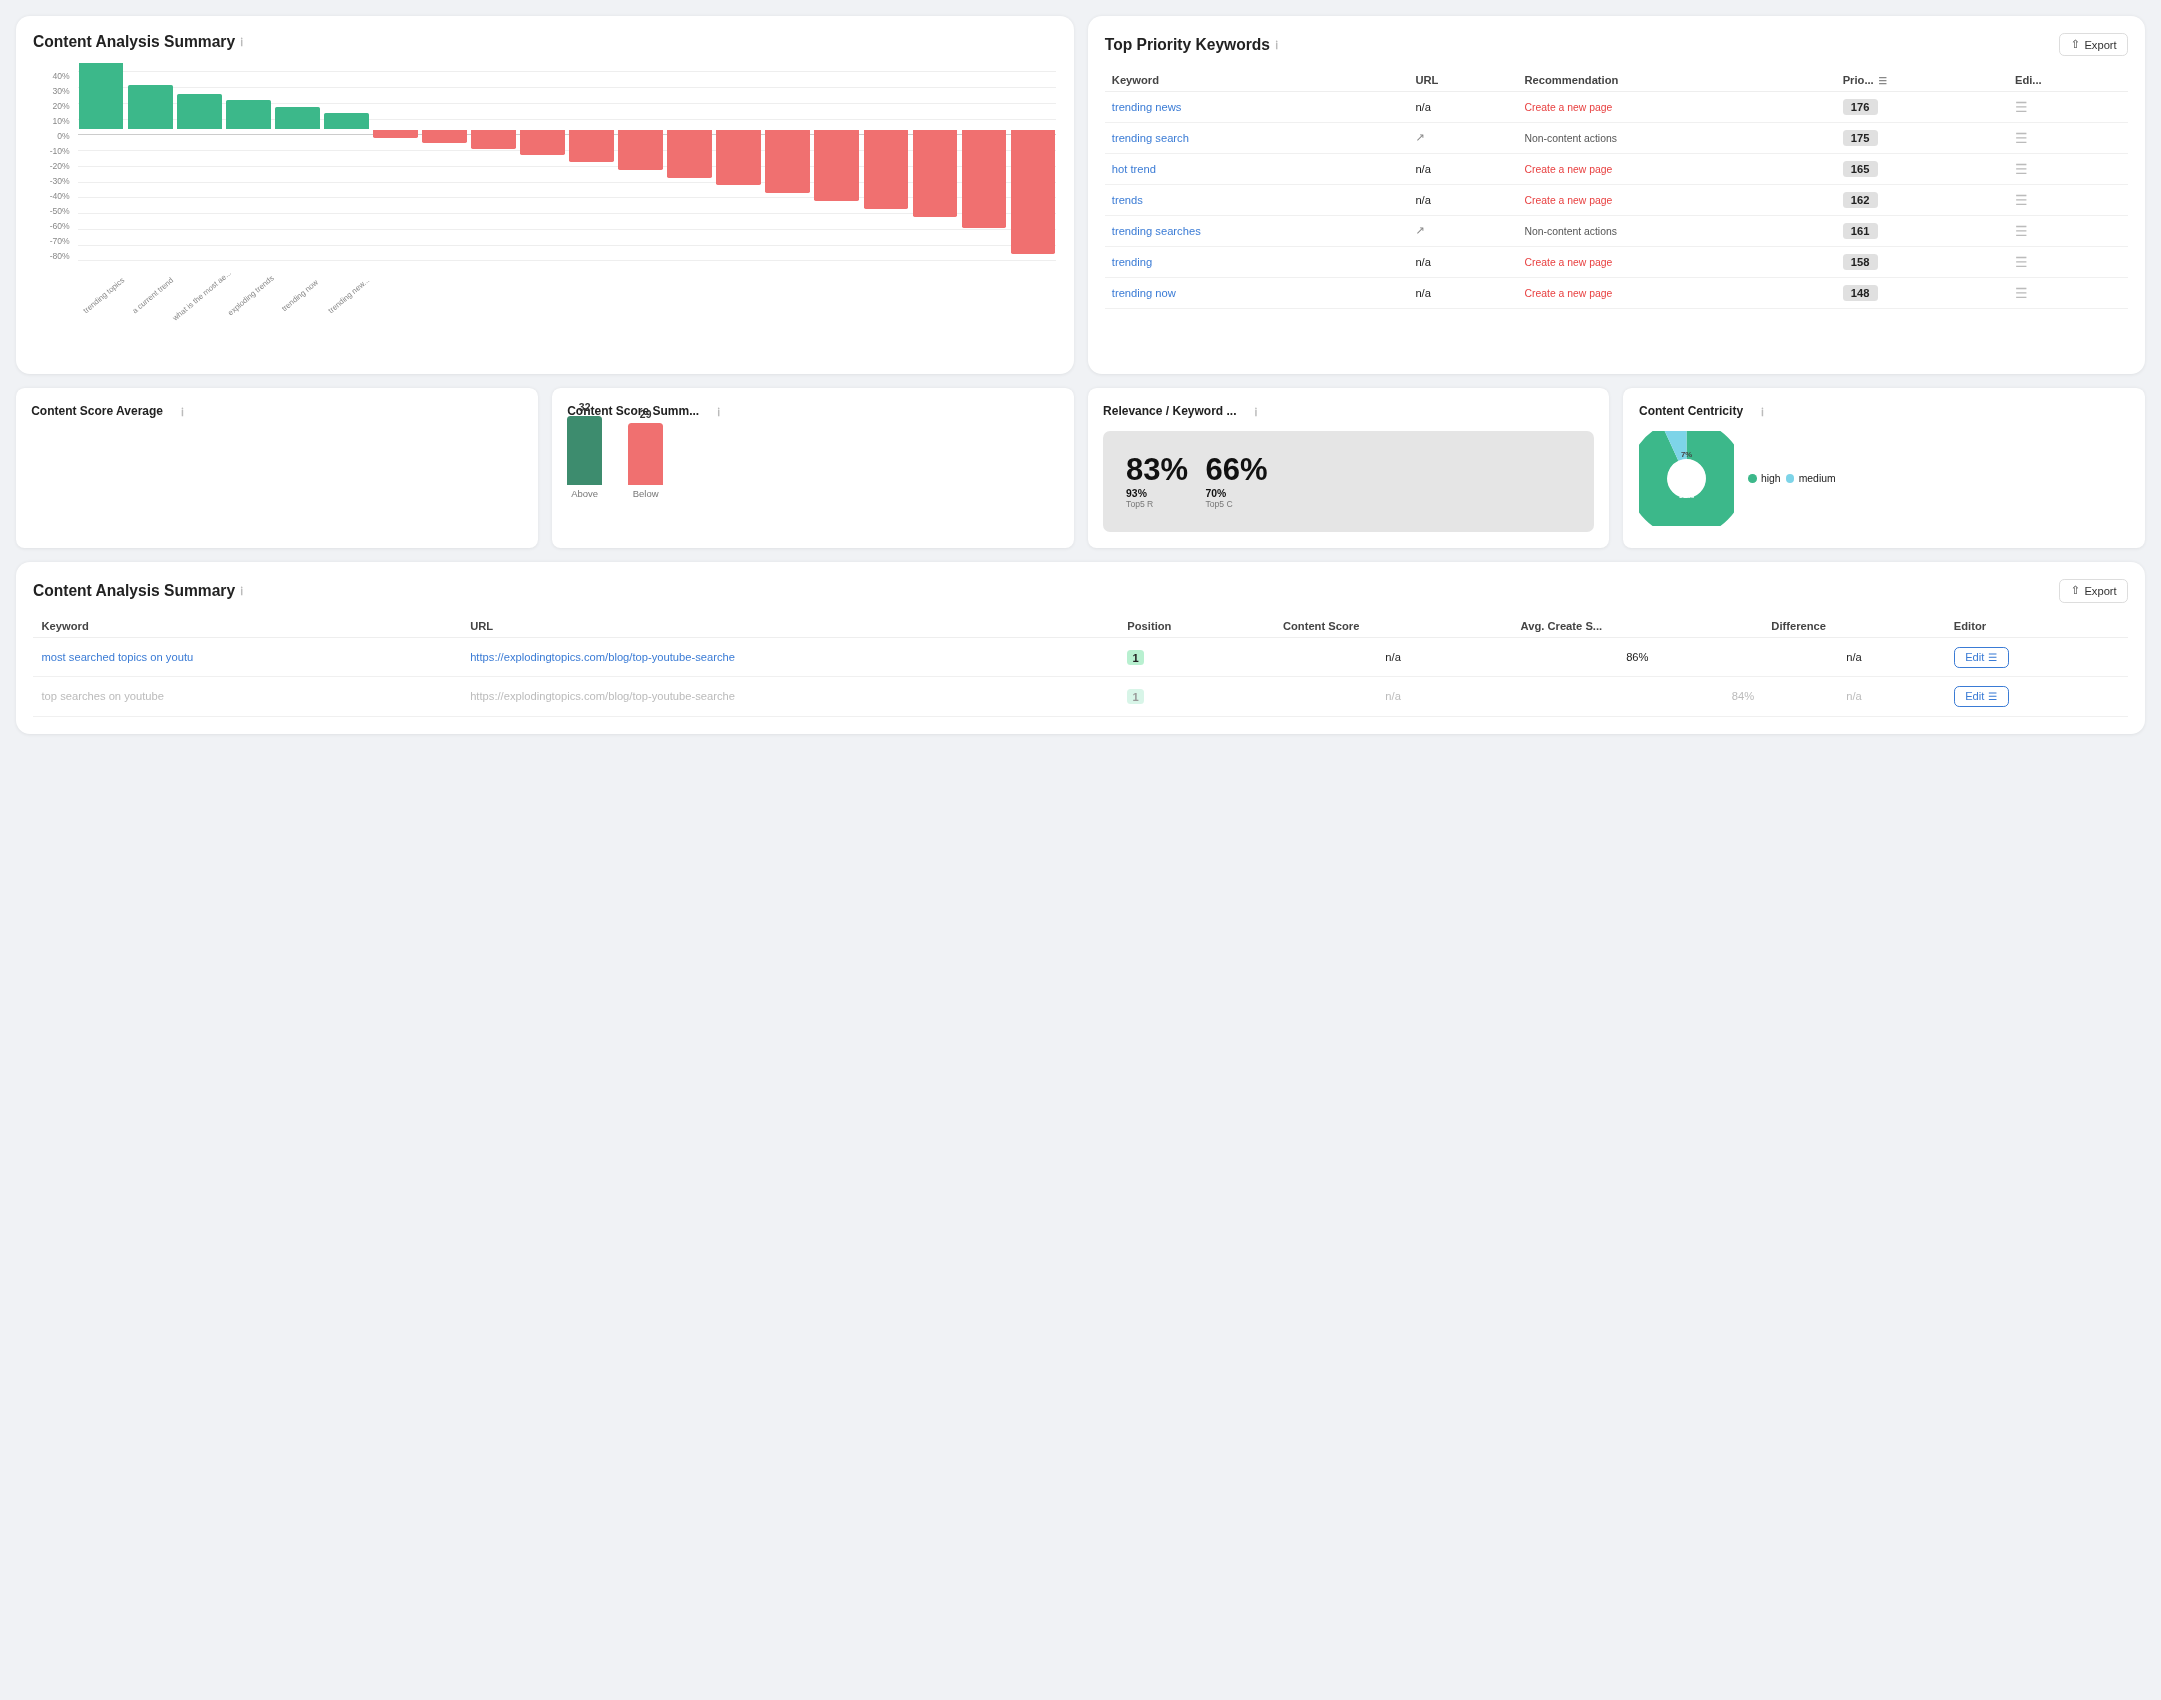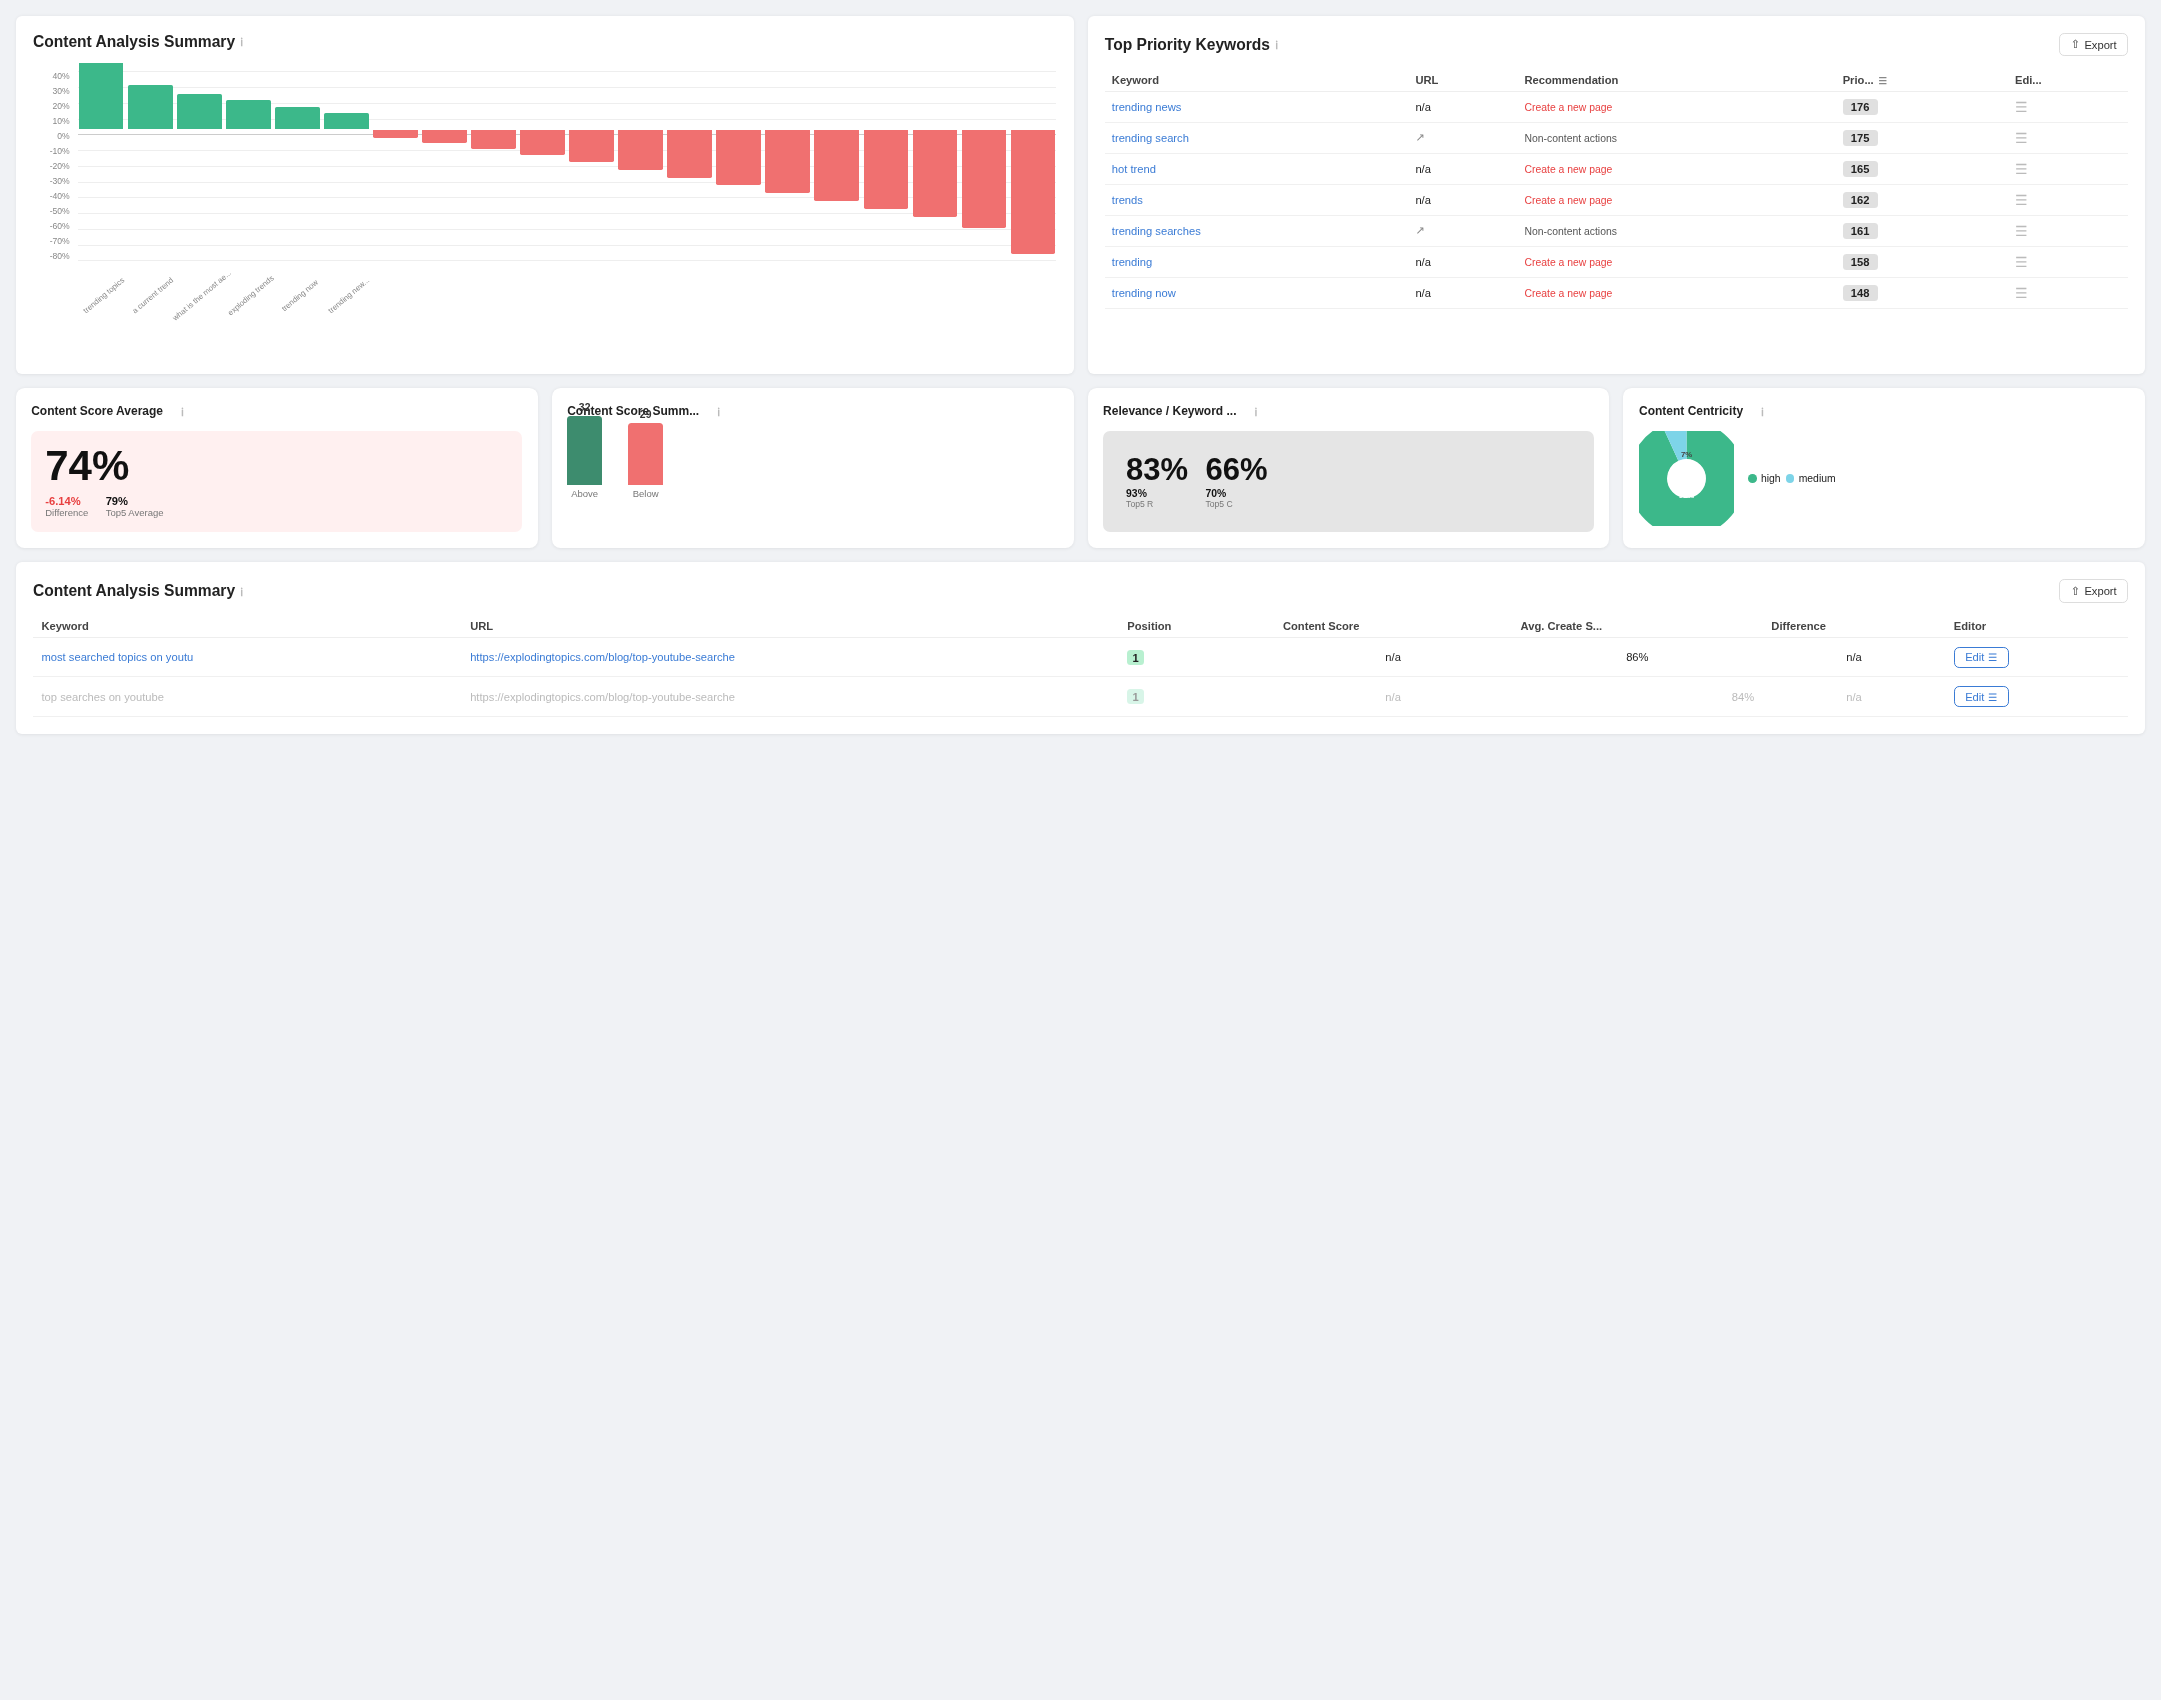--- a/index.html
+++ b/index.html
@@ -11,21 +11,21 @@
       padding: 15.6px;
     }
     .dashboard {
       display: grid;
       grid-template-columns: 1fr 1fr;
       grid-template-rows: auto auto auto;
       gap: 14px;
     }
     .card {
       background: #fff;
-      border-radius: 6px;
+      border-radius: 14px;
       padding: 17.3px;
       box-shadow: 0 0.9px 3.5px rgba(0,0,0,0.07);
     }
     .card-title {
       font-size: 15.6px;
       font-weight: 700;
       display: flex;
       align-items: center;
       gap: 5.2px;
       margin-bottom: 12px;
@@ -555,33 +555,20 @@
         </tbody>
     </table>
   </div>
 
   <div class="metrics-row">
 
     <div class="metric-card">
       <div class="metric-title">
         <span>Content Score Average</span>
         <span class="info-icon">ℹ</span>
-      </div>
-      <div class="score-bg">
-        <div class="big-percent">74%</div>
-        <div class="score-row">
-          <div>
-            <div class="score-diff">-6.14%</div>
-            <div class="score-label">Difference</div>
-          </div>
-          <div>
-            <div class="score-avg">79%</div>
-            <div class="score-label">Top5 Average</div>
-          </div>
-        </div>
       </div>
     </div>
 
     <div class="metric-card">
       <div class="metric-title">
         <span>Content Score Summ...</span>
         <span class="info-icon">ℹ</span>
       </div>
       <div class="summ-chart">
         <div class="summ-bar-wrap">

